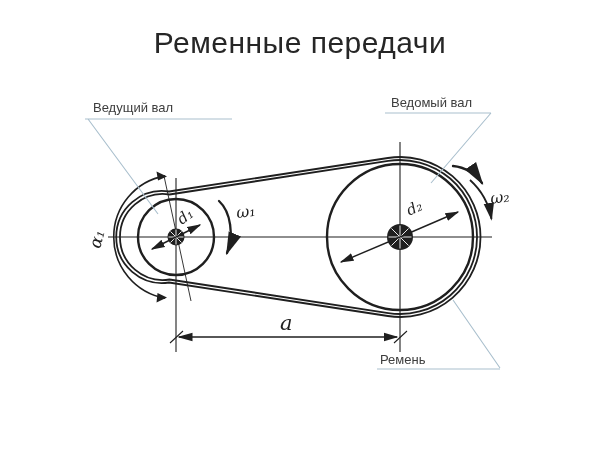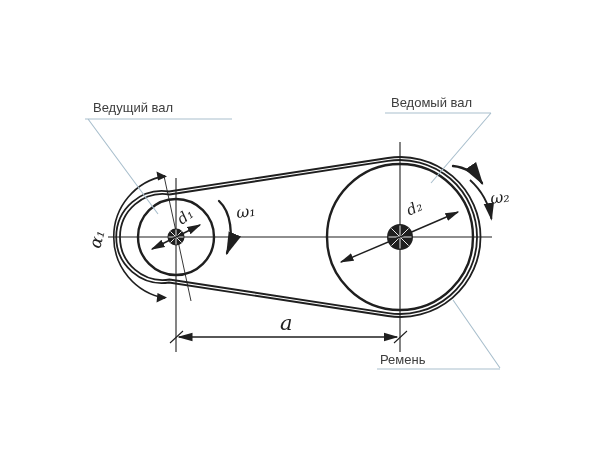--- a/index.html
+++ b/index.html
@@ -24,20 +24,21 @@
   .hub{fill:var(--ink,#1f1f1f);stroke:none;}
   .hubline{stroke:#ffffff;stroke-width:1;fill:none;opacity:.9;}
   text.lbl{font:13px "Liberation Sans",sans-serif;fill:var(--label,#3d3d3d);}
   text.math{font-family:"DejaVu Serif",serif;font-style:italic;fill:var(--ink,#1f1f1f);}
 </style>
 </head>
 <body>
 
 <div class="stage">
 
+  <div class="title">Ременные передачи</div>
 
   <svg width="600" height="450" viewBox="0 0 600 450">
     <defs>
       <marker id="arr" viewBox="0 0 10 7" refX="9" refY="3.5" markerWidth="10" markerHeight="7" orient="auto">
         <path d="M0,0.6 L10,3.5 L0,6.4 z" fill="#1f1f1f"></path>
       </marker>
     </defs>
 
     <path class="ink w-thin" d="M108 237 L492 237"></path>
     <path class="ink w-thin" d="M176 178 L176 352"></path>

